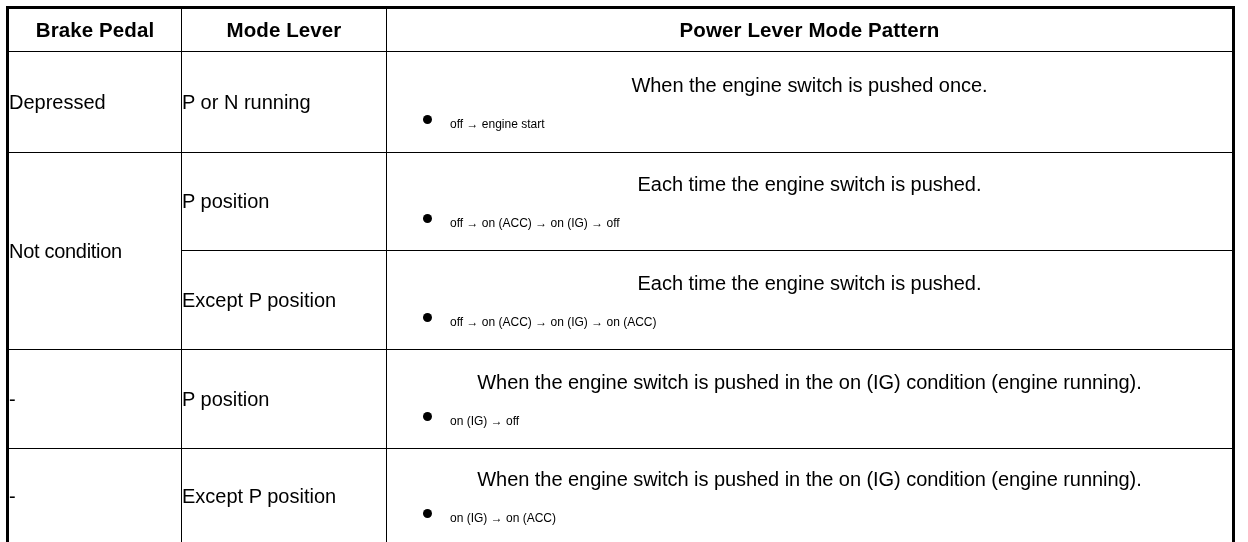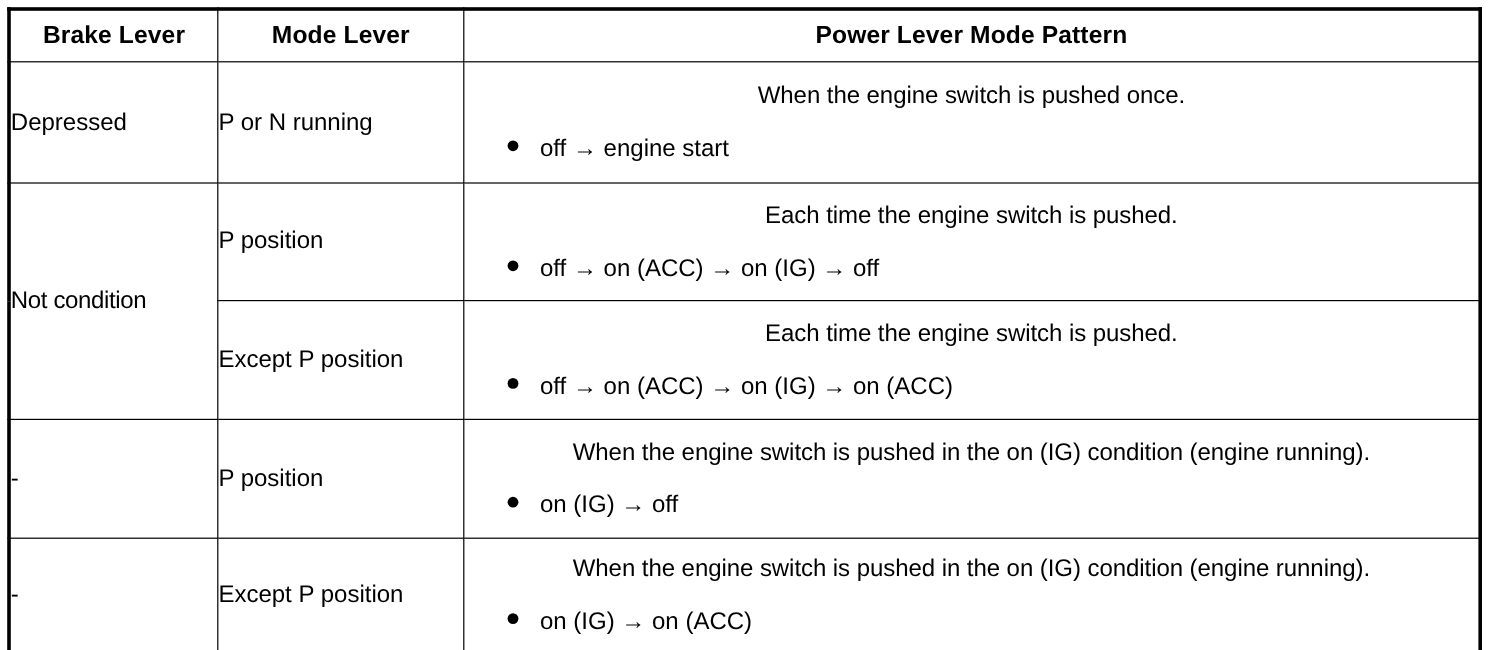--- a/index.html
+++ b/index.html
@@ -87,21 +87,21 @@
     line-height: 1.2;
     white-space: nowrap;
     letter-spacing: -0.05px;
   }
 
   .bullet-row {
     display: flex;
     align-items: baseline;
     margin-top: 20px;
     margin-left: 36px;
-    font-size: 20px;
+    font-size: 12px;
     line-height: 1.2;
     white-space: nowrap;
   }
   .bullet-dot {
     width: 9px;
     height: 9px;
     border-radius: 50%;
     background: #000000;
     display: inline-block;
     margin-right: 18px;
@@ -128,21 +128,21 @@
   <table class="spec-table">
     <colgroup>
       <col class="c-brake">
       <col class="c-shift">
       <col class="c-mode">
     </colgroup>
 
     <thead>
       <tr>
         <th>
-          <div class="hdr-text">Brake Lever</div>
+          <div class="hdr-text">Brake Pedal</div>
         </th>
         <th>
           <div class="hdr-text">Mode Lever</div>
         </th>
         <th>
           <div class="hdr-text">Power Lever Mode Pattern</div>
         </th>
       </tr>
     </thead>
 

